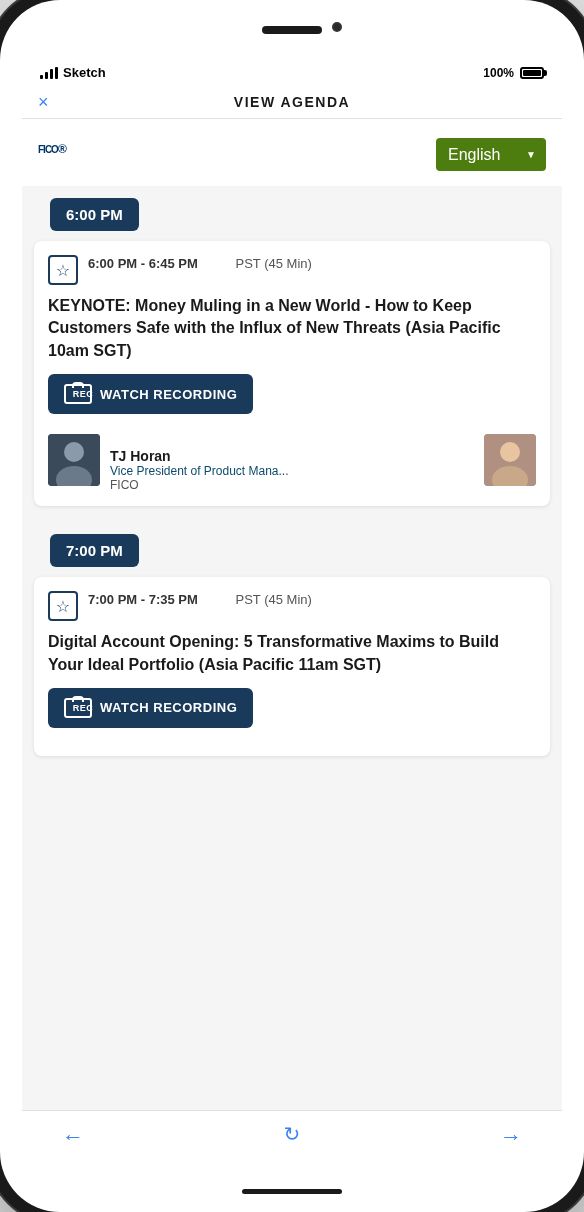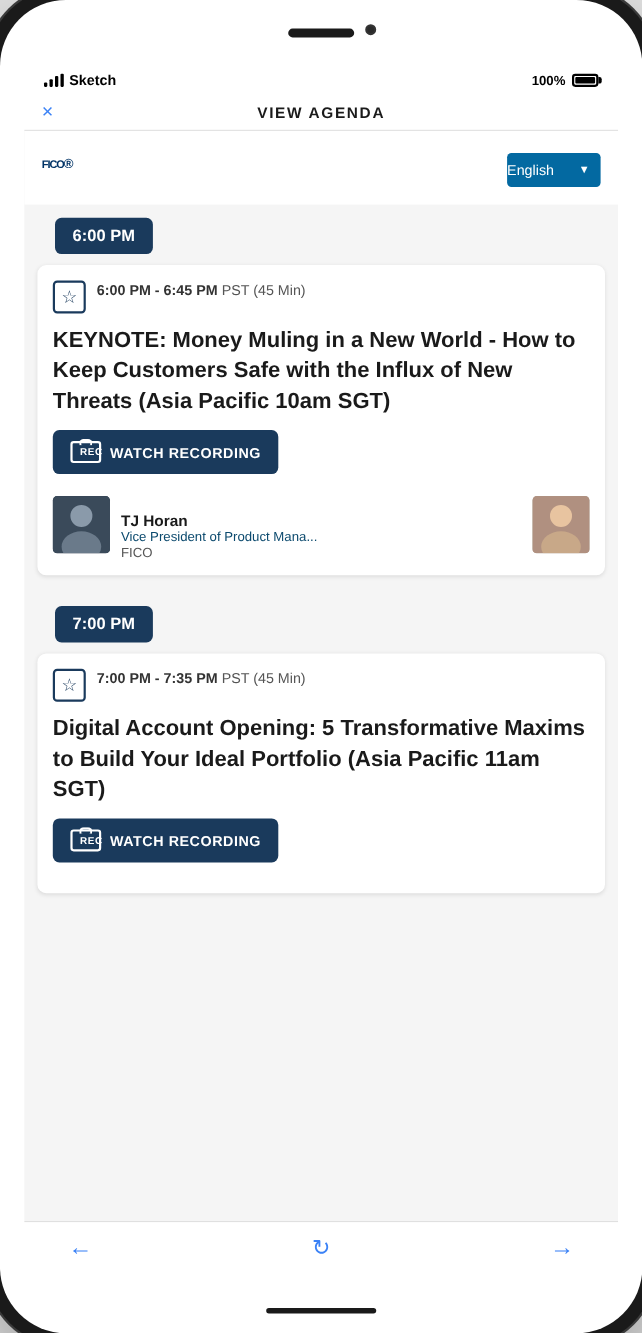--- a/index.html
+++ b/index.html
@@ -140,25 +140,25 @@
       font-weight: 900;
       color: #003366;
       letter-spacing: -1px;
       font-family: Liberation Sans, sans-serif;
     }
     .fico-logo span {
       font-size: 10px;
       vertical-align: super;
     }
     .lang-select {
-      background: #0369a1;
+      background: #4d7c0f;
       color: #fff;
       border: none;
-      padding: 8px 28px 8px 0;
-      font-size: 13px;
+      padding: 8px 28px 8px 12px;
+      font-size: 16px;
       border-radius: 4px;
       cursor: pointer;
       appearance: none;
       -webkit-appearance: none;
       position: relative;
     }
     .lang-wrapper {
       position: relative;
       display: flex;
       align-items: center;
@@ -209,24 +209,24 @@
       flex-shrink: 0;
       cursor: pointer;
       background: #fff;
     }
     .session-time {
       font-size: 13px;
       color: #333;
       line-height: 1.4;
     }
     .session-time .bold { font-weight: 700; }
-    .session-time .pst { font-weight: 400; color: #555; }
+    .session-time .pst { font-weight: 400; color: #555; margin-left: 34px; }
     .session-time .duration { color: #555; }
     .session-title {
-      font-size: 20px;
+      font-size: 16px;
       font-weight: 800;
       color: #1a1a1a;
       line-height: 1.4;
       margin-bottom: 12px;
     }
     .watch-btn {
       display: flex;
       align-items: center;
       gap: 8px;
       background: #1a3a5c;

